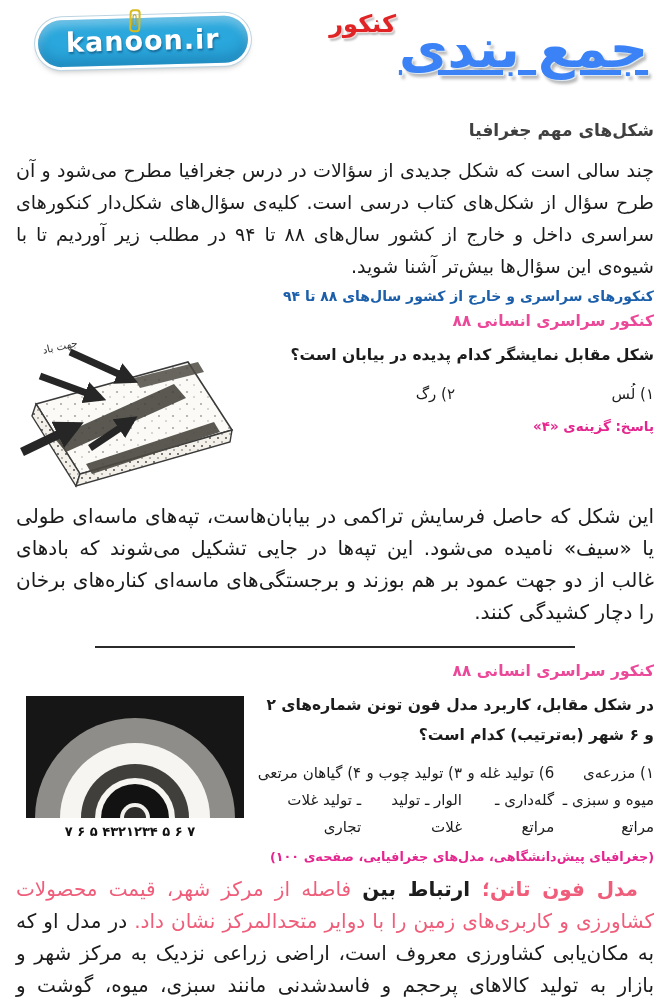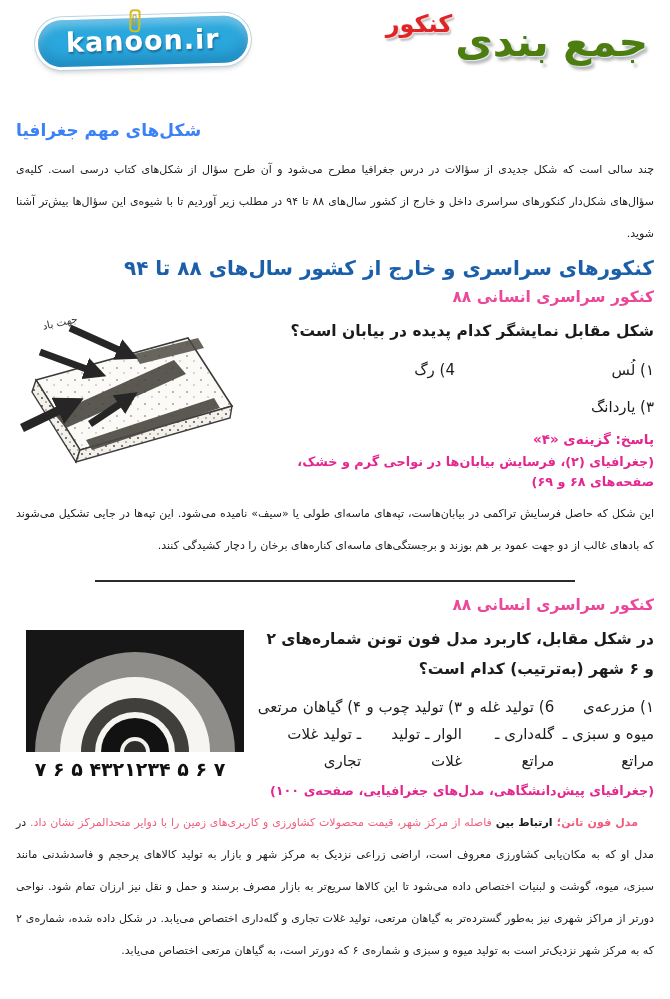--- a/index.html
+++ b/index.html
@@ -7,50 +7,50 @@
   .page{width:670px;height:999px;position:relative;box-sizing:border-box;padding:0 16px;}
 
   
   .header{display:flex;flex-direction:row;justify-content:space-between;align-items:flex-start;padding-top:12px;height:82px;direction:ltr;}
   .kanoon-pill{position:relative;margin-left:22px;margin-top:6px;background:#2aa7dc;border-radius:28px;padding:7px 28px 9px 28px;transform:rotate(-1.5deg);
     box-shadow:0 0 0 3px #ffffff,0 0 0 4px #bcd4e2,0 4px 6px rgba(0,0,0,.30),inset 0 -8px 12px rgba(0,60,110,.25),inset 0 6px 8px rgba(255,255,255,.35);}
   .kanoon-pill .ktext{color:#ffffff;font-weight:bold;font-size:27px;letter-spacing:1px;text-shadow:1px 2px 2px rgba(0,40,80,.45);}
   .clip{position:absolute;top:-9px;left:92px;width:7px;height:19px;border:2.5px solid #d9bb1d;border-radius:4px;background:transparent;transform:rotate(3deg);}
   .clip:after{content:"";position:absolute;left:1px;top:3px;width:2px;height:10px;border:1.5px solid #b89a10;border-radius:2px;}
   .series-logo{display:flex;direction:rtl;align-items:flex-start;margin-right:6px;margin-top:10px;}
-  .series-main{font-size:41px;font-weight:bold;color:#4d7c0f;line-height:1;text-shadow:1px 1px 0 #dce9f4,3px 4px 3px rgba(0,0,0,.28);}
+  .series-main{font-size:53px;font-weight:bold;color:#3b82f6;line-height:1;text-shadow:1px 1px 0 #dce9f4,3px 4px 3px rgba(0,0,0,.28);text-decoration:underline;}
   .series-accent{font-size:24px;font-weight:bold;color:#e02325;line-height:1;position:relative;top:-10px;margin-right:3px;text-shadow:1px 1px 0 #f6d9d9,2px 3px 2px rgba(0,0,0,.25);margin-left:24px;}
 
   
-  .page-title{text-align:left;color:#3b82f6;font-weight:bold;font-size:17px;margin:26px 0 14px 0;}
-  .para{font-size:11px;line-height:32px;text-align:justify;margin:0 0 6px 0;}
-  .section-heading{color:#1b5faa;font-weight:bold;font-size:20px;margin:6px 0 8px 0;text-align:right;}
+  .page-title{text-align:right;color:#404040;font-weight:bold;font-size:17px;margin:26px 0 14px 0;}
+  .para{font-size:19px;line-height:32px;text-align:justify;margin:0 0 6px 0;}
+  .section-heading{color:#1b5faa;font-weight:bold;font-size:14px;margin:6px 0 8px 0;text-align:right;}
   .exam-heading{color:#ec4899;font-weight:bold;font-size:15.5px;margin:6px 0 10px 0;text-align:right;}
 
   
   .q-row{display:flex;direction:rtl;gap:12px;}
   .q-main{flex:1;min-width:0;}
   .q-text{font-weight:bold;font-size:15.5px;margin:0 0 10px 0;line-height:30px;}
   .opts2{display:grid;grid-template-columns:1fr 1fr;row-gap:9px;font-size:15px;line-height:28px;margin-bottom:8px;}
   .opts1{display:flex;flex-direction:row;gap:4px;font-size:15px;line-height:27px;margin-bottom:6px;}
   .answer{color:#e5268f;font-weight:bold;font-size:13.5px;margin:2px 0 2px 0;line-height:21px;}
   .ref{color:#e5268f;font-weight:bold;font-size:12.8px;margin:0 0 2px 0;line-height:20px;}
-  .expl{font-size:11px;line-height:32px;text-align:justify;margin:4px 0 0 0;}
+  .expl{font-size:20px;line-height:32px;text-align:justify;margin:4px 0 0 0;}
   .expl.indent{text-indent:16px;}
   .bold{font-weight:bold;}
   .redlead{color:#ef5d7a;}
   .redlead.strong{font-weight:bold;}
 
   .divider{border:none;border-top:2px solid #2b2b2b;width:480px;margin:18px auto 14px auto;}
 
   
   .fig{width:228px;flex:0 0 228px;position:relative;}
   .fig-label{position:absolute;top:0;left:26px;font-size:10.5px;color:#333;transform:rotate(-12deg);white-space:nowrap;}
   .thunen-wrap{width:228px;flex:0 0 228px;padding-top:6px;}
-  .thunen-nums{text-align:center;font-weight:bold;font-size:19px;letter-spacing:2px;color:#111;margin-top:2px;direction:rtl;}
+  .thunen-nums{text-align:center;font-weight:bold;font-size:13px;letter-spacing:2px;color:#111;margin-top:2px;direction:rtl;}
 </style>
 </head>
 <body>
 
 <div class="page">
 
   <div class="header">
     <div class="kanoon-pill">
       <span class="clip"></span>
       <span class="ktext">kanoon.ir</span>
@@ -68,25 +68,23 @@
   <div class="section-heading">کنکورهای سراسری و خارج از کشور سال‌های ۸۸ تا ۹۴</div>
 
   <section>
     <div class="exam-heading">کنکور سراسری انسانی ۸۸</div>
 
     <div class="q-row">
       <div class="q-main">
         <p class="q-text">شکل مقابل نمایشگر کدام پدیده در بیابان است؟</p>
         <div class="opts2">
           <span>۱) لُس</span>
-          <span>4) رگ</span>
-          <span>۳) یاردانگ</span>
+          <span>۲) رگ</span>
         </div>
         <p class="answer">پاسخ: گزینه‌ی «۴»</p>
-        <p class="ref">(جغرافیای (۲)، فرسایش بیابان‌ها در نواحی گرم و خشک، صفحه‌های ۶۸ و ۶۹)</p>
       </div>
 
       <figure class="fig" style="margin:0;">
         <span class="fig-label">جهت باد</span>
         <svg width="228" height="152" viewBox="0 0 228 152" xmlns="http://www.w3.org/2000/svg">
           <defs>
             <pattern id="dots" width="8" height="8" patternUnits="userSpaceOnUse">
               <circle cx="2" cy="2" r="0.9" fill="#3c3c3c"></circle>
               <circle cx="6" cy="6" r="0.7" fill="#3c3c3c"></circle>
             </pattern>

